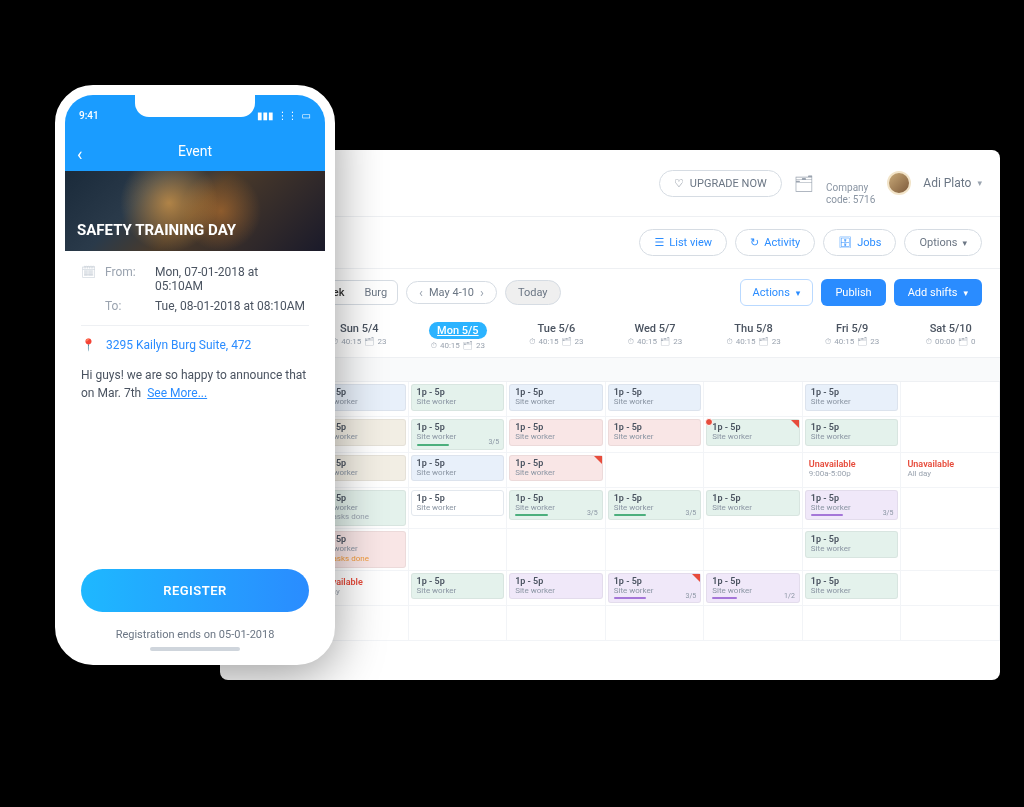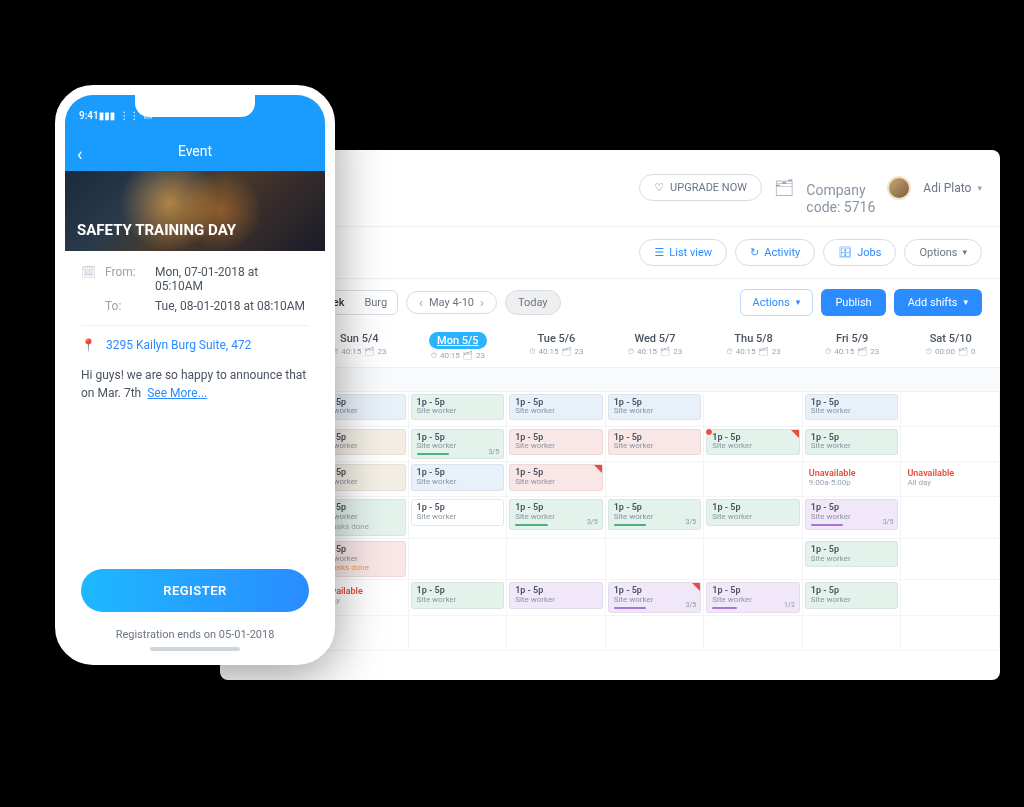--- a/index.html
+++ b/index.html
@@ -23,21 +23,21 @@
 }
 .upgrade-btn {
   border: 1px solid #d6dce3;
   border-radius: 16px;
   padding: 6px 14px;
   font-size: 11px;
   color: #6b7684;
   background: #fff;
   display: flex; align-items: center; gap: 6px;
 }
-.company-code { font-size: 14px; color: #8a95a3; line-height: 1.2; margin-top: 22px; }
+.company-code { font-size: 10px; color: #8a95a3; line-height: 1.2; margin-top: 22px; }
 .company-code .label { display:block; }
 .avatar { width: 24px; height: 24px; border-radius: 50%; background: linear-gradient(135deg,#c8a978,#7d5a3a); border:2px solid #f2e4c9; }
 .user-name { font-size: 12px; color: #6b7684; display:flex; align-items:center; gap:6px; }
 
 .desk-header {
   display: flex; justify-content: space-between; align-items: center;
   padding: 12px 18px;
   border-bottom: 1px solid #eef0f3;
 }
 .section-title { font-size: 20px; color: #4a5360; font-weight: 400; }
@@ -133,21 +133,21 @@
   overflow: hidden;
 }
 .phone-notch {
   position:absolute; top:0; left:50%; transform:translateX(-50%);
   width:120px; height:22px; background:#fff; border-radius:0 0 14px 14px;
   z-index:10;
 }
 .phone-status {
   background:#1a9cff;
   height:40px;
-  display:flex; align-items:center;
+  display:flex; justify-content:space-between; align-items:center;
   padding: 0 14px;
   color:#fff; font-size:10px; font-weight:500;
 }
 .phone-status .right { display:flex; gap:4px; align-items:center; }
 .phone-title {
   background:#1a9cff;
   color:#fff;
   text-align:center;
   padding: 8px 0 12px;
   font-size:14px;

